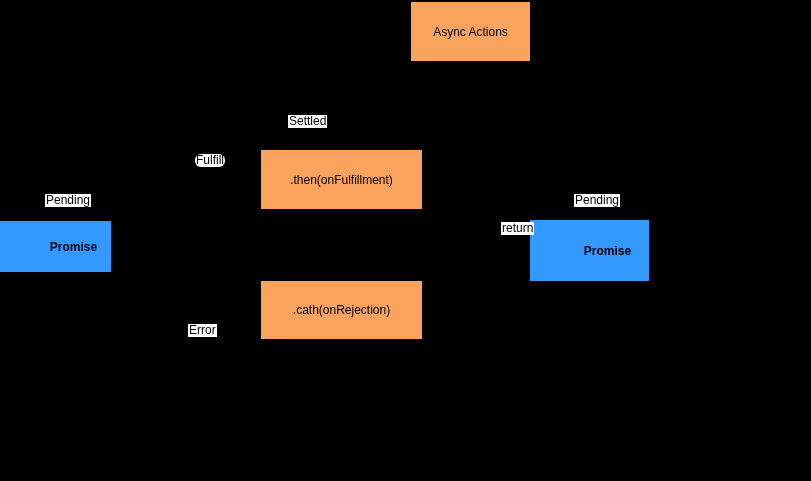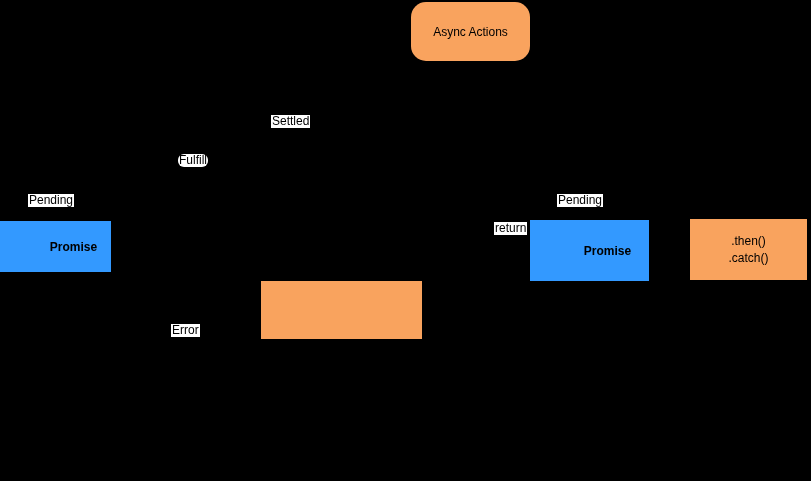--- a/index.html
+++ b/index.html
@@ -40,53 +40,54 @@
   #then-catch       { left: 690px; top: 219px; width: 117px; height: 61px; }
   #error-handling   { left: 411px; top: 420px; width: 120px; height: 60px; }
 
   .state-label {
     position: absolute;
     font-size: 12px;
     line-height: 13px;
     color: #000000;
     padding: 0 1px;
     white-space: nowrap;
+    margin-left: 17px;
   }
   #label-pending-left  { left: 28px;  top: 194px; }
   #label-fulfill       { left: 178px; top: 154px; border-radius: 6px; }
   #label-settled       { left: 271px; top: 115px; }
   #label-reject        { left: 171px; top: 324px; }
-  #label-return        { left: 494px; top: 222px; }
+  #label-return        { left: 484px; top: 222px; }
   #label-pending-right { left: 557px; top: 194px; }
 </style>
 </head>
 <body>
 
 <div class="canvas" style="background-color: rgb(0, 0, 0);">
 
-  <div class="node" id="async-actions" style="background-color: rgb(249, 163, 94); border-radius: 15px;">
+  <div class="node" id="async-actions" style="background-color: rgb(249, 163, 94);">
     <span class="line">Async Actions</span>
   </div>
 
   <div class="node bold" id="promise-left" style="background-color: rgb(51, 153, 255);">
     <span class="line">Promise</span>
   </div>
 
+  <div class="node" id="then-fulfillment" style="background-color: rgb(249, 163, 94);">
+    <span class="line">.then(onFulfillment)</span>
+  </div>
 
   <div class="node" id="then-rejection" style="background-color: rgb(249, 163, 94);">
+    <span class="line sp-wide">.cath(onRejection)</span>
   </div>
 
   <div class="node bold" id="promise-right" style="background-color: rgb(51, 153, 255);">
     <span class="line">Promise</span>
   </div>
 
-  <div class="node" id="then-catch" style="background-color: rgb(249, 163, 94);">
-    <span class="line sp-tight">.then()</span>
-    <span class="line sp-tight">.catch()</span>
-  </div>
 
 
   <span class="state-label" id="label-pending-left" style="background-color: rgb(255, 255, 255);">Pending</span>
 
   <span class="state-label" id="label-fulfill" style="background-color: rgb(255, 255, 255);">Fulfill</span>
 
   <span class="state-label" id="label-settled" style="background-color: rgb(255, 255, 255);">Settled</span>
 
   <span class="state-label" id="label-reject" style="background-color: rgb(255, 255, 255);">Error</span>
 

